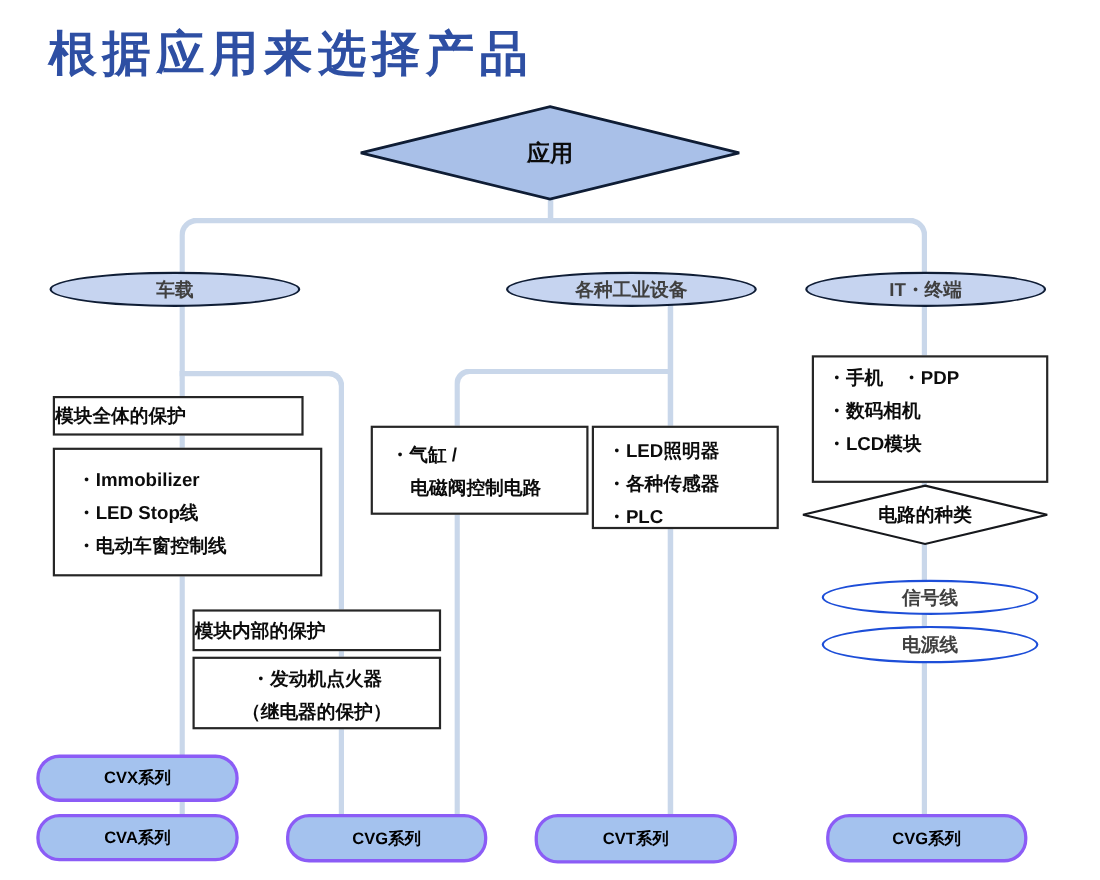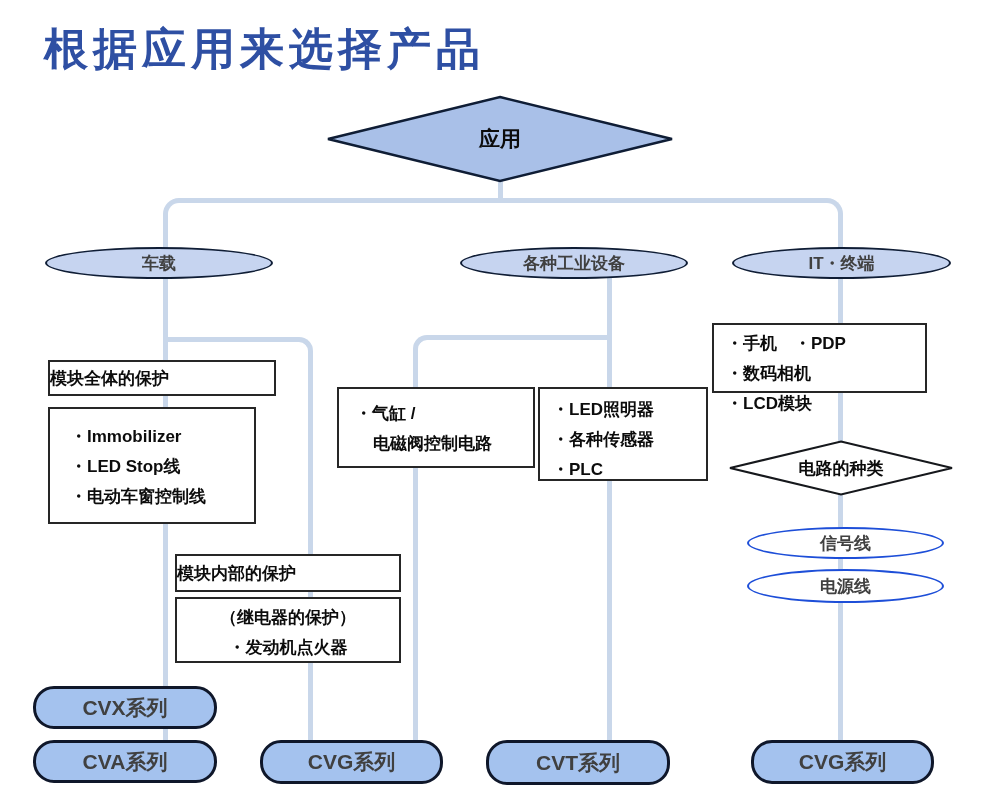--- a/index.html
+++ b/index.html
@@ -57,44 +57,44 @@
   .ellipse-white{background:#ffffff;border:2px solid #1d4ed8;}
   .wbox{
     position:absolute;z-index:2;background:#ffffff;
     border:2px solid var(--box-border);
     font-size:17px;font-weight:bold;color:#0c0c0c;
   }
   .wbox.center{display:flex;align-items:center;justify-content:flex-start;}
   .wbox .line{display:block;line-height:30px;white-space:nowrap;}
   .indent{margin-left:18px;}
   .series{
-    border:3px solid #0f172a;border-radius:21px;
+    border:3px solid #8b5cf6;border-radius:21px;
     background:var(--series-fill);
-    font-size:21px;font-weight:bold;color:#404040;white-space:nowrap;
+    font-size:15px;font-weight:bold;color:#000000;white-space:nowrap;
   }
   .diamond-wrap{position:absolute;z-index:2;}
   .diamond-wrap svg{display:block;width:100%;height:100%;}
   .diamond-label{
     position:absolute;left:0;top:0;width:100%;height:100%;
     display:flex;align-items:center;justify-content:center;
     font-weight:bold;color:#0c0c0c;
   }
   .root-diamond polygon{fill:var(--diamond-fill);stroke:var(--dark-border);stroke-width:2.5;}
   .root-diamond .diamond-label{font-size:21px;}
   .choice-diamond polygon{fill:#ffffff;stroke:#16181c;stroke-width:2;}
   .choice-diamond .diamond-label{font-size:17px;}
   
   .el-vehicle{left:45px;top:247px;width:228px;height:32px;}
   .el-industrial{left:460px;top:247px;width:228px;height:32px;}
   .el-it{left:732px;top:247px;width:219px;height:32px;}
   .box-overall-title{left:48px;top:360px;width:228px;height:36px;}
-  .box-overall-items{left:48px;top:407px;width:208px;height:117px;padding:13px 0 0 20px;}
+  .box-overall-items{left:48px;top:407px;width:245px;height:117px;padding:13px 0 0 20px;}
   .box-cylinder{left:337px;top:387px;width:198px;height:81px;padding:10px 0 0 16px;}
   .box-industrial-items{left:538px;top:387px;width:170px;height:94px;padding:6px 0 0 12px;}
-  .box-it-items{left:712px;top:323px;width:215px;height:70px;padding:4px 0 0 12px;}
+  .box-it-items{left:738px;top:323px;width:215px;height:116px;padding:4px 0 0 12px;}
   .box-internal-title{left:175px;top:554px;width:226px;height:38px;}
   .box-internal-items{left:175px;top:597px;width:226px;height:66px;padding-top:4px;text-align:center;}
   .root-diamond{left:325px;top:95px;width:350px;height:88px;}
   .choice-diamond{left:728px;top:440px;width:226px;height:56px;}
   .el-signal{left:747px;top:527px;width:197px;height:32px;}
   .el-power{left:747px;top:569px;width:197px;height:34px;}
   .cvx{left:33px;top:686px;width:184px;height:43px;}
   .cva{left:33px;top:740px;width:184px;height:43px;}
   .cvg-l{left:260px;top:740px;width:183px;height:44px;}
   .cvt{left:486px;top:740px;width:184px;height:45px;}
@@ -135,22 +135,22 @@
   </div>
   <div class="wbox box-overall-items">
     <span class="line">・Immobilizer</span>
     <span class="line">・LED Stop线</span>
     <span class="line">・电动车窗控制线</span>
   </div>
   <div class="wbox center box-internal-title">
     <span>模块内部的保护</span>
   </div>
   <div class="wbox box-internal-items">
+    <span class="line">・发动机点火器</span>
     <span class="line">（继电器的保护）</span>
-    <span class="line">・发动机点火器</span>
   </div>
 
   <div class="wbox box-cylinder">
     <span class="line">・气缸 /</span>
     <span class="line indent">电磁阀控制电路</span>
   </div>
   <div class="wbox box-industrial-items">
     <span class="line">・LED照明器</span>
     <span class="line">・各种传感器</span>
     <span class="line">・PLC</span>

